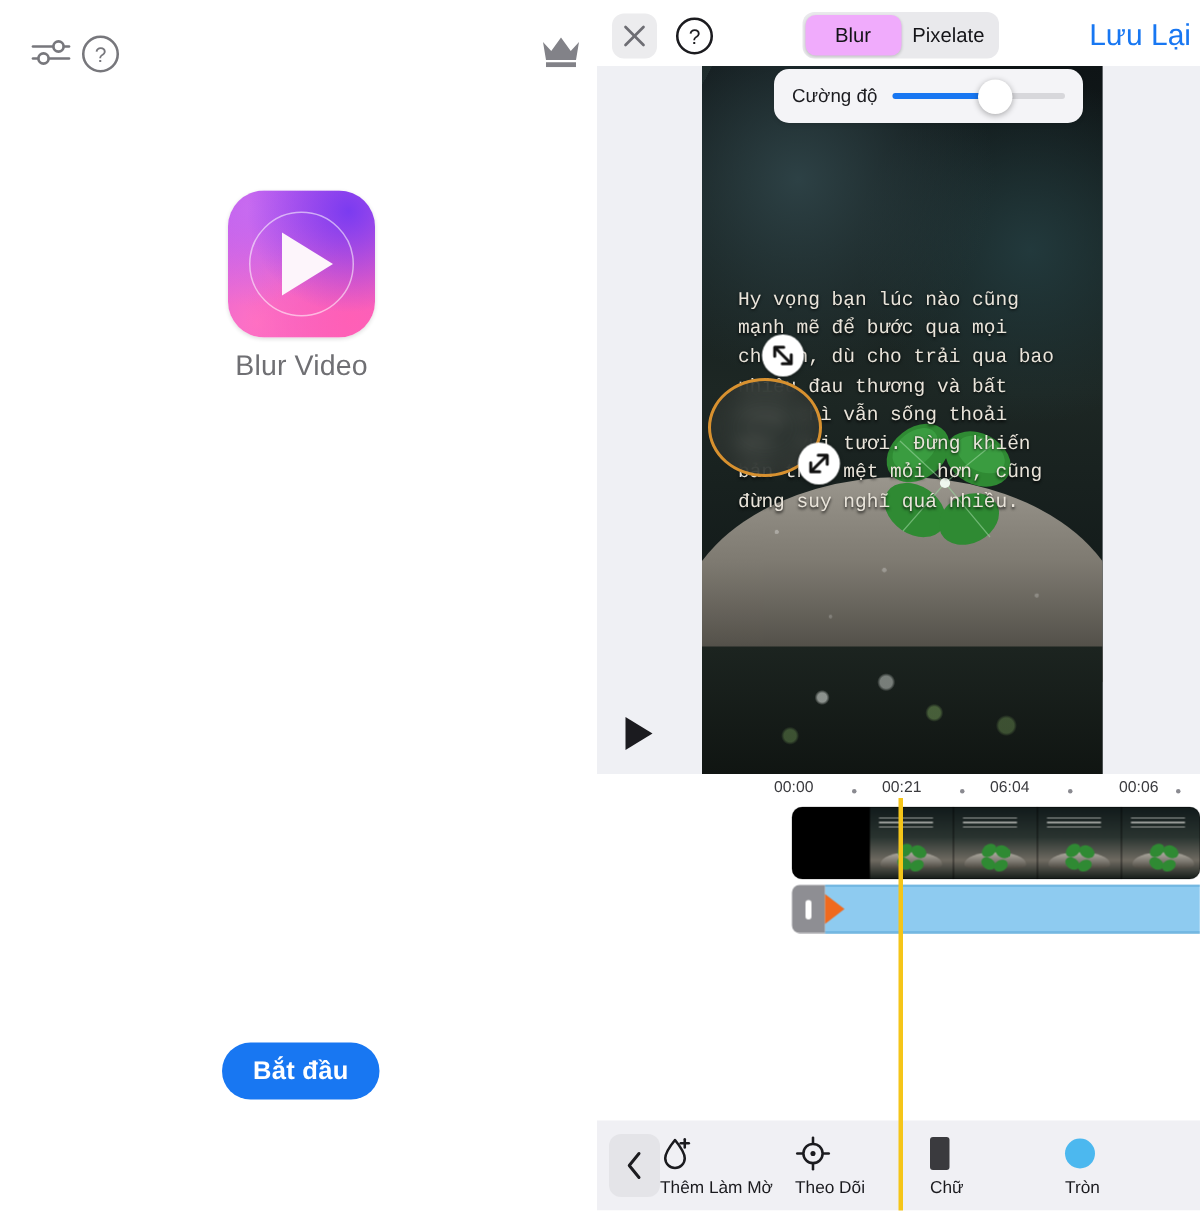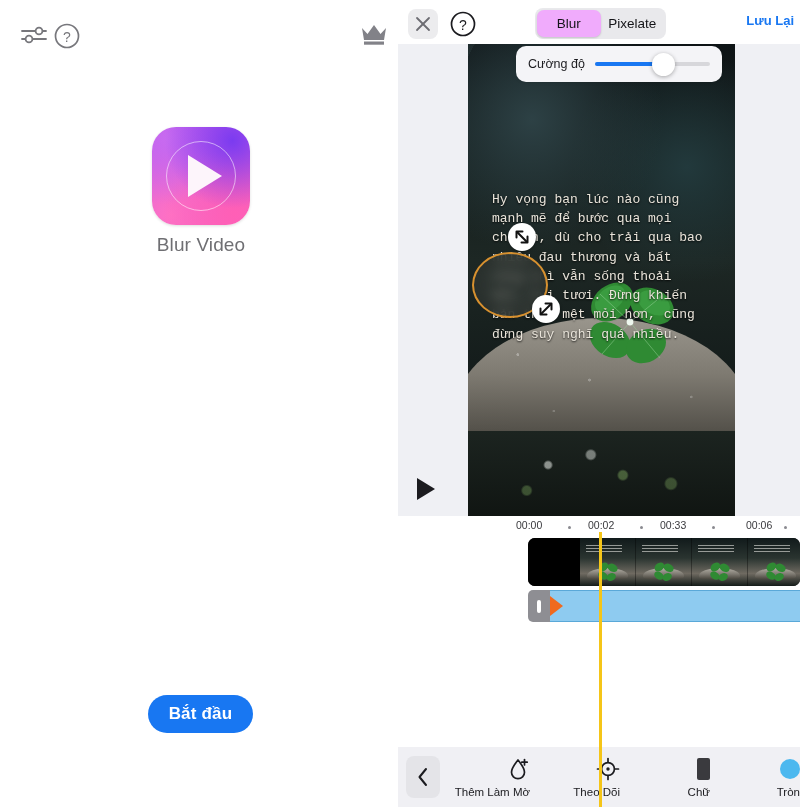--- a/index.html
+++ b/index.html
@@ -50,22 +50,22 @@
     background:#ececee; border-radius:8px; cursor:pointer; }
   .close-btn svg { position:absolute; left:7px; top:7px; }
   .help-btn2 { position:absolute; left:50px; top:9px; width:30px; height:30px; cursor:pointer; }
 
   .segmented { position:absolute; left:137px; top:8px; width:131px; height:31px;
     background:#e9e9ec; border-radius:8px; padding:2px; display:flex; }
   .seg { flex:1; display:flex; align-items:center; justify-content:center;
     font-size:13.5px; color:#141418; border-radius:7px; cursor:pointer; }
   .seg.active { background:#f0abfc; box-shadow:0 1px 2px rgba(0,0,0,.16); font-weight:500; }
 
-  .save-link { position:absolute; right:6px; top:13px; font-size:13px; color:#1877F2;
-    font-weight:700; cursor:pointer; }
+  .save-link { position:absolute; right:6px; top:13px; font-size:20px; color:#1877F2;
+    font-weight:400; cursor:pointer; }
 
   
   .stage { position:absolute; left:0; top:44px; width:402px; height:472px; background:#eff0f4; }
   .video { position:absolute; left:70px; top:0; width:267px; height:472px; overflow:hidden;
     background:#11181a; }
   .vbg {
     position:absolute; inset:0;
     background:
       radial-gradient(ellipse 120% 55% at 50% 96%, #3b3a35 0%, rgba(59,58,53,0) 62%),
       radial-gradient(ellipse 70% 40% at 24% 16%, #2d4145 0%, rgba(45,65,69,0) 70%),
@@ -159,21 +159,21 @@
   .clip-arrow { position:absolute; left:22px; top:6px; width:0; height:0;
     border-left:13px solid #f06a1e; border-top:10px solid transparent; border-bottom:10px solid transparent; }
   .playhead { position:absolute; left:201px; top:16px; width:2.5px; height:740px;
     background:#f5c518; z-index:6; }
 
   
   .bottombar { position:absolute; left:0; bottom:0; width:402px; height:60px;
     background:#f0f0f4; display:flex; align-items:center; }
   .back-chip { width:34px; height:42px; margin-left:8px; background:#e4e4e8; border-radius:8px;
     display:flex; align-items:center; justify-content:center; cursor:pointer; flex:0 0 auto; }
-  .tool { flex:1 1 0; min-width:0; display:flex; flex-direction:column; align-items:flex-end;
+  .tool { flex:1 1 0; min-width:0; display:flex; flex-direction:column; align-items:flex-start;
     justify-content:center; gap:5px; cursor:pointer; }
   .tool .glyph { height:24px; display:flex; align-items:center; justify-content:center; }
   .tool .tlabel { font-size:11.5px; color:#1b1b1f; white-space:nowrap; }
   .dot-blue { width:20px; height:20px; border-radius:50%; background:#4cb8ef; }
   .text-chip { width:13px; height:22px; background:#3a3a3e; border-radius:2px; }
 </style>
 </head>
 <body>
 
 <div id="root">
@@ -291,23 +291,23 @@
           <div class="slider-fill" style="width: 60%;"></div>
           <div class="slider-thumb" style="left: 60%;"></div>
         </div>
       </div>
     </div>
 
     <div class="timeline">
       <div class="ruler">
         <div class="tick-label" style="left:118px;">00:00</div>
         <div class="tick-dot" style="left:170px;"></div>
-        <div class="tick-label" style="left:190px;">00:02</div>
+        <div class="tick-label" style="left:190px;">00:21</div>
         <div class="tick-dot" style="left:242px;"></div>
-        <div class="tick-label" style="left:262px;">00:33</div>
+        <div class="tick-label" style="left:262px;">06:04</div>
         <div class="tick-dot" style="left:314px;"></div>
         <div class="tick-label" style="left:348px;">00:06</div>
         <div class="tick-dot" style="left:386px;"></div>
       </div>
 
       <div class="filmstrip">
         <div class="frame-black"></div>
         <div class="frame">
           <div class="mini-txt"></div>
             <div class="mini-rock"></div>

